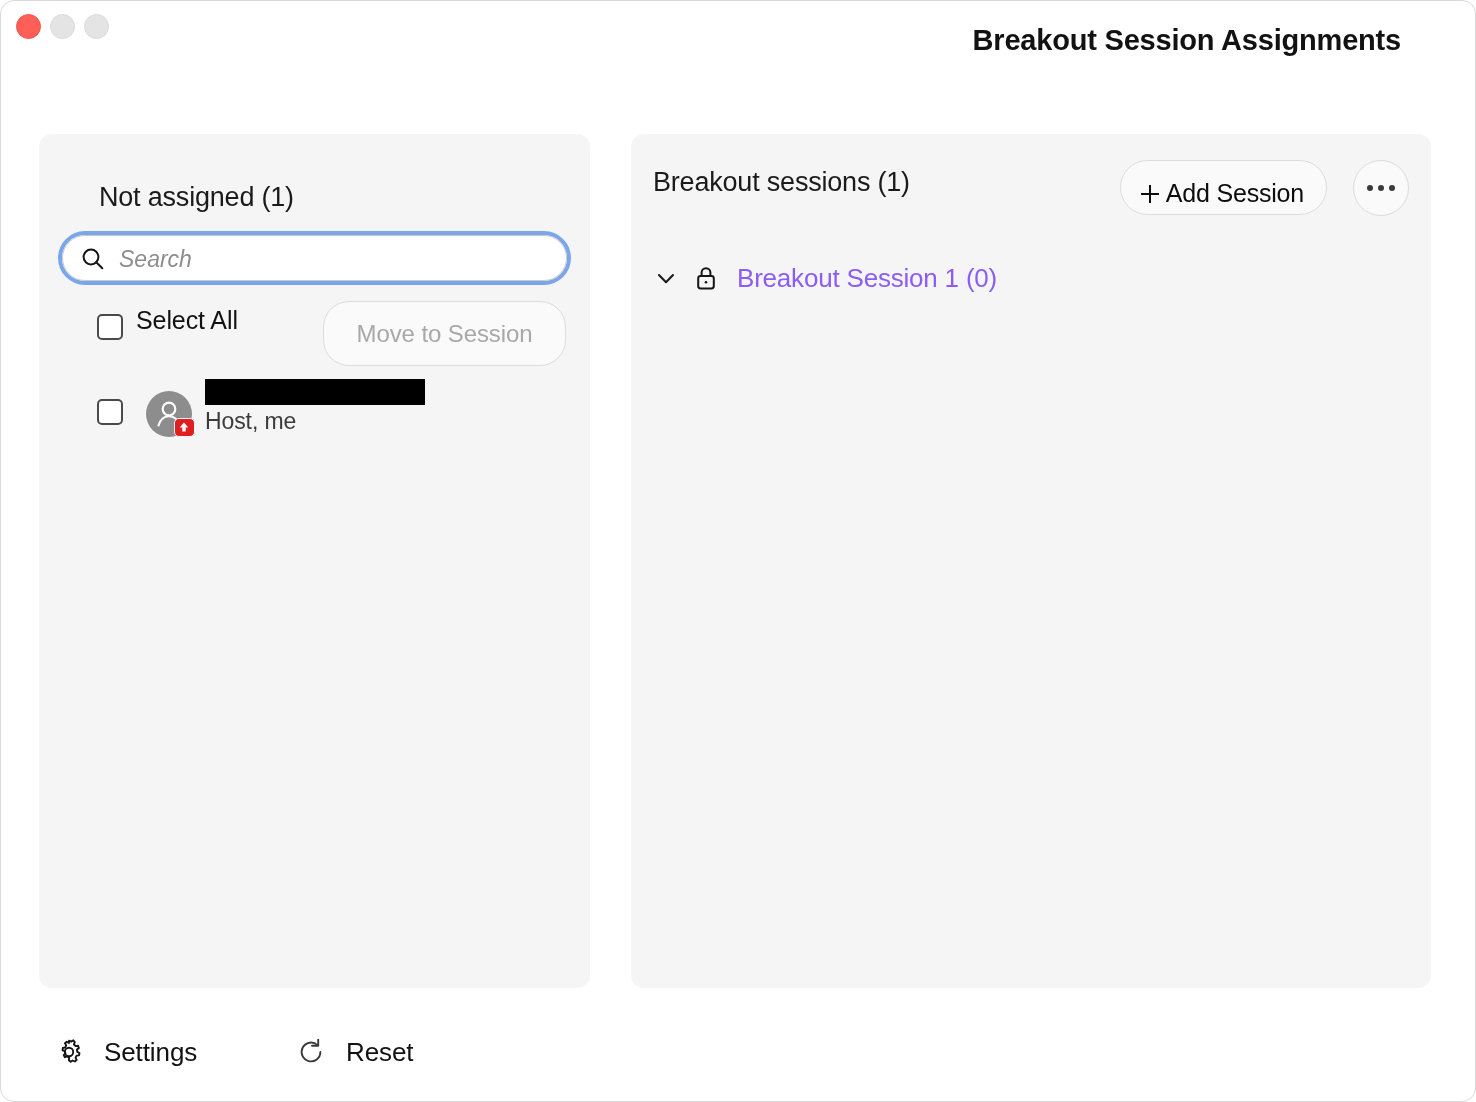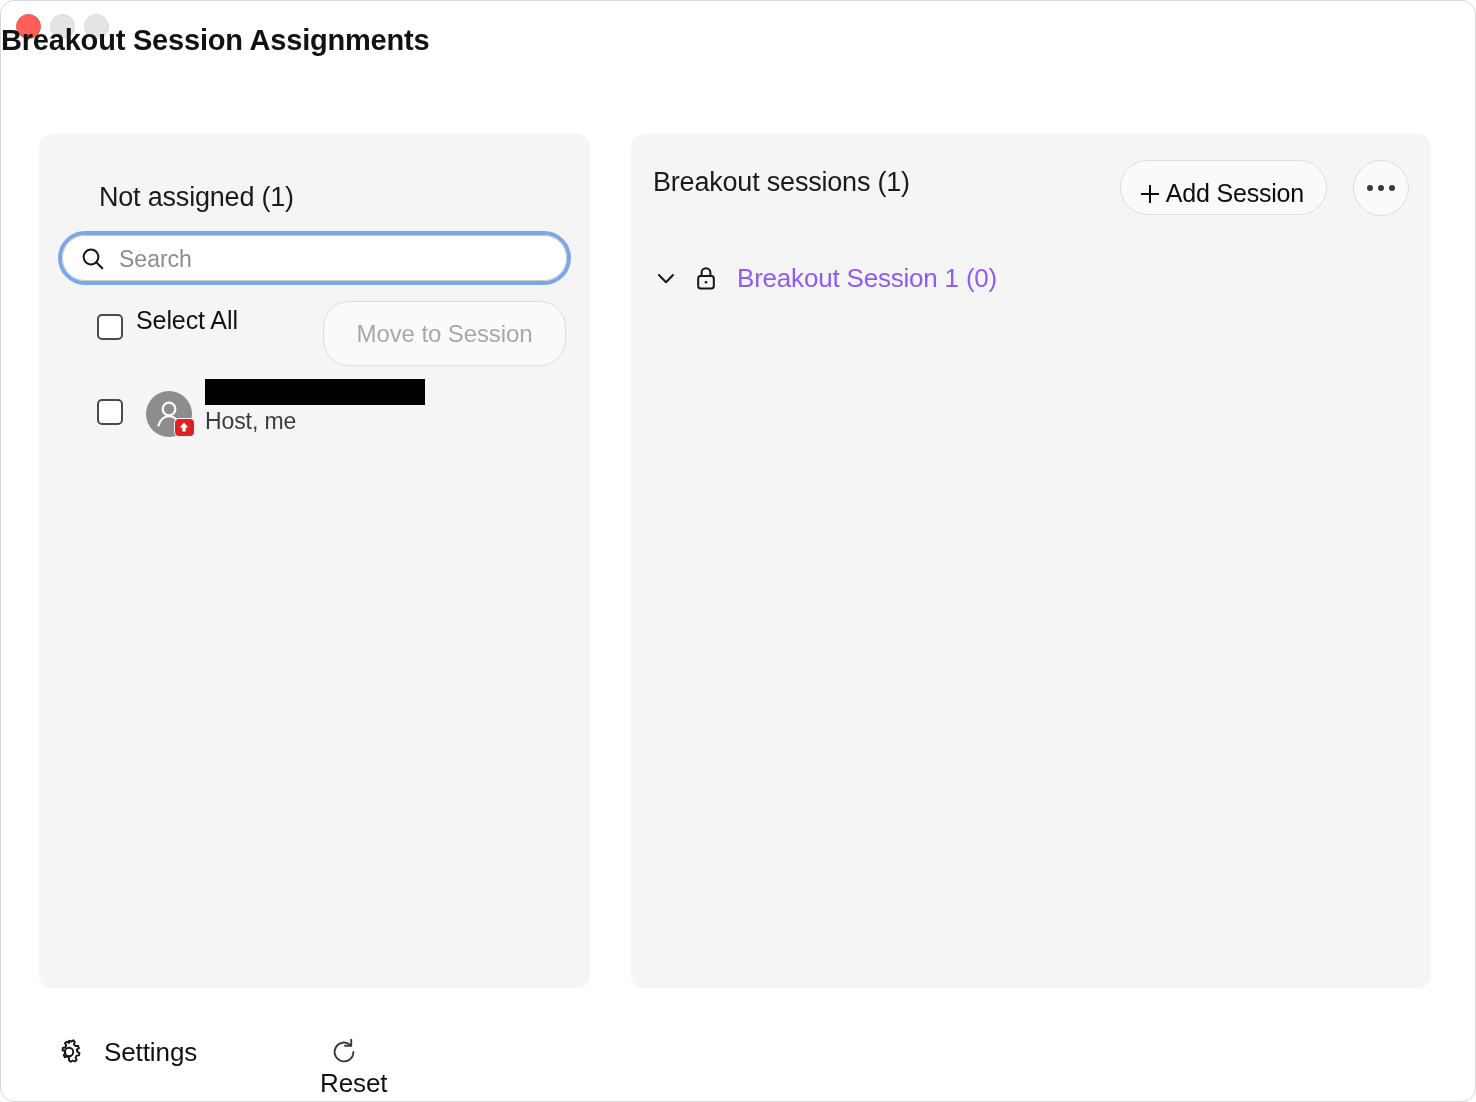--- a/index.html
+++ b/index.html
@@ -48,21 +48,21 @@
     box-sizing: border-box;
   }
   .light.close  { background: #ff5f56; border: 1px solid #f0574d; }
   .light.min    { background: #e4e4e4; border: 1px solid #dadada; }
   .light.zoom   { background: #e4e4e4; border: 1px solid #dadada; }
 
   .win-title {
     position: absolute;
     left: 0; top: 23px;
     width: 1400px;
-    text-align: left;
+    text-align: right;
     font-size: 29px;
     font-weight: bold;
     color: #121212;
     letter-spacing: -0.2px;
   }
 
   
   .panel {
     position: absolute;
     background: #f5f5f5;
@@ -111,20 +111,21 @@
     width: 22px; height: 22px;
   }
   .search-input {
     position: absolute;
     left: 54px; top: 0;
     width: 430px; height: 100%;
     border: 0; outline: 0; background: transparent;
     font-family: "Liberation Sans", sans-serif;
     font-size: 23px;
     color: #1b1b1b;
+    font-style: italic;
   }
   .search-input::placeholder { color: #8d8d8d; }
 
   
   .selectall-row {
     position: absolute;
     left: 0; top: 165px;
     width: 551px; height: 56px;
   }
   .checkbox {
@@ -261,21 +262,21 @@
   }
 
   
   .footer-btn {
     position: absolute;
     display: flex;
     align-items: center;
     cursor: pointer;
   }
   .footer-settings { left: 52px; top: 1035px; }
-  .footer-reset    { left: 300px; top: 1035px; flex-direction: column; }
+  .footer-reset    { left: 294px; top: 1035px; }
   .footer-btn .ficon { width: 32px; height: 32px; display: block; }
   .footer-btn .flabel {
     margin-left: 19px;
     font-size: 26px;
     color: #121212;
     letter-spacing: -0.1px;
     white-space: nowrap;
   }
 
   .start-btn {

